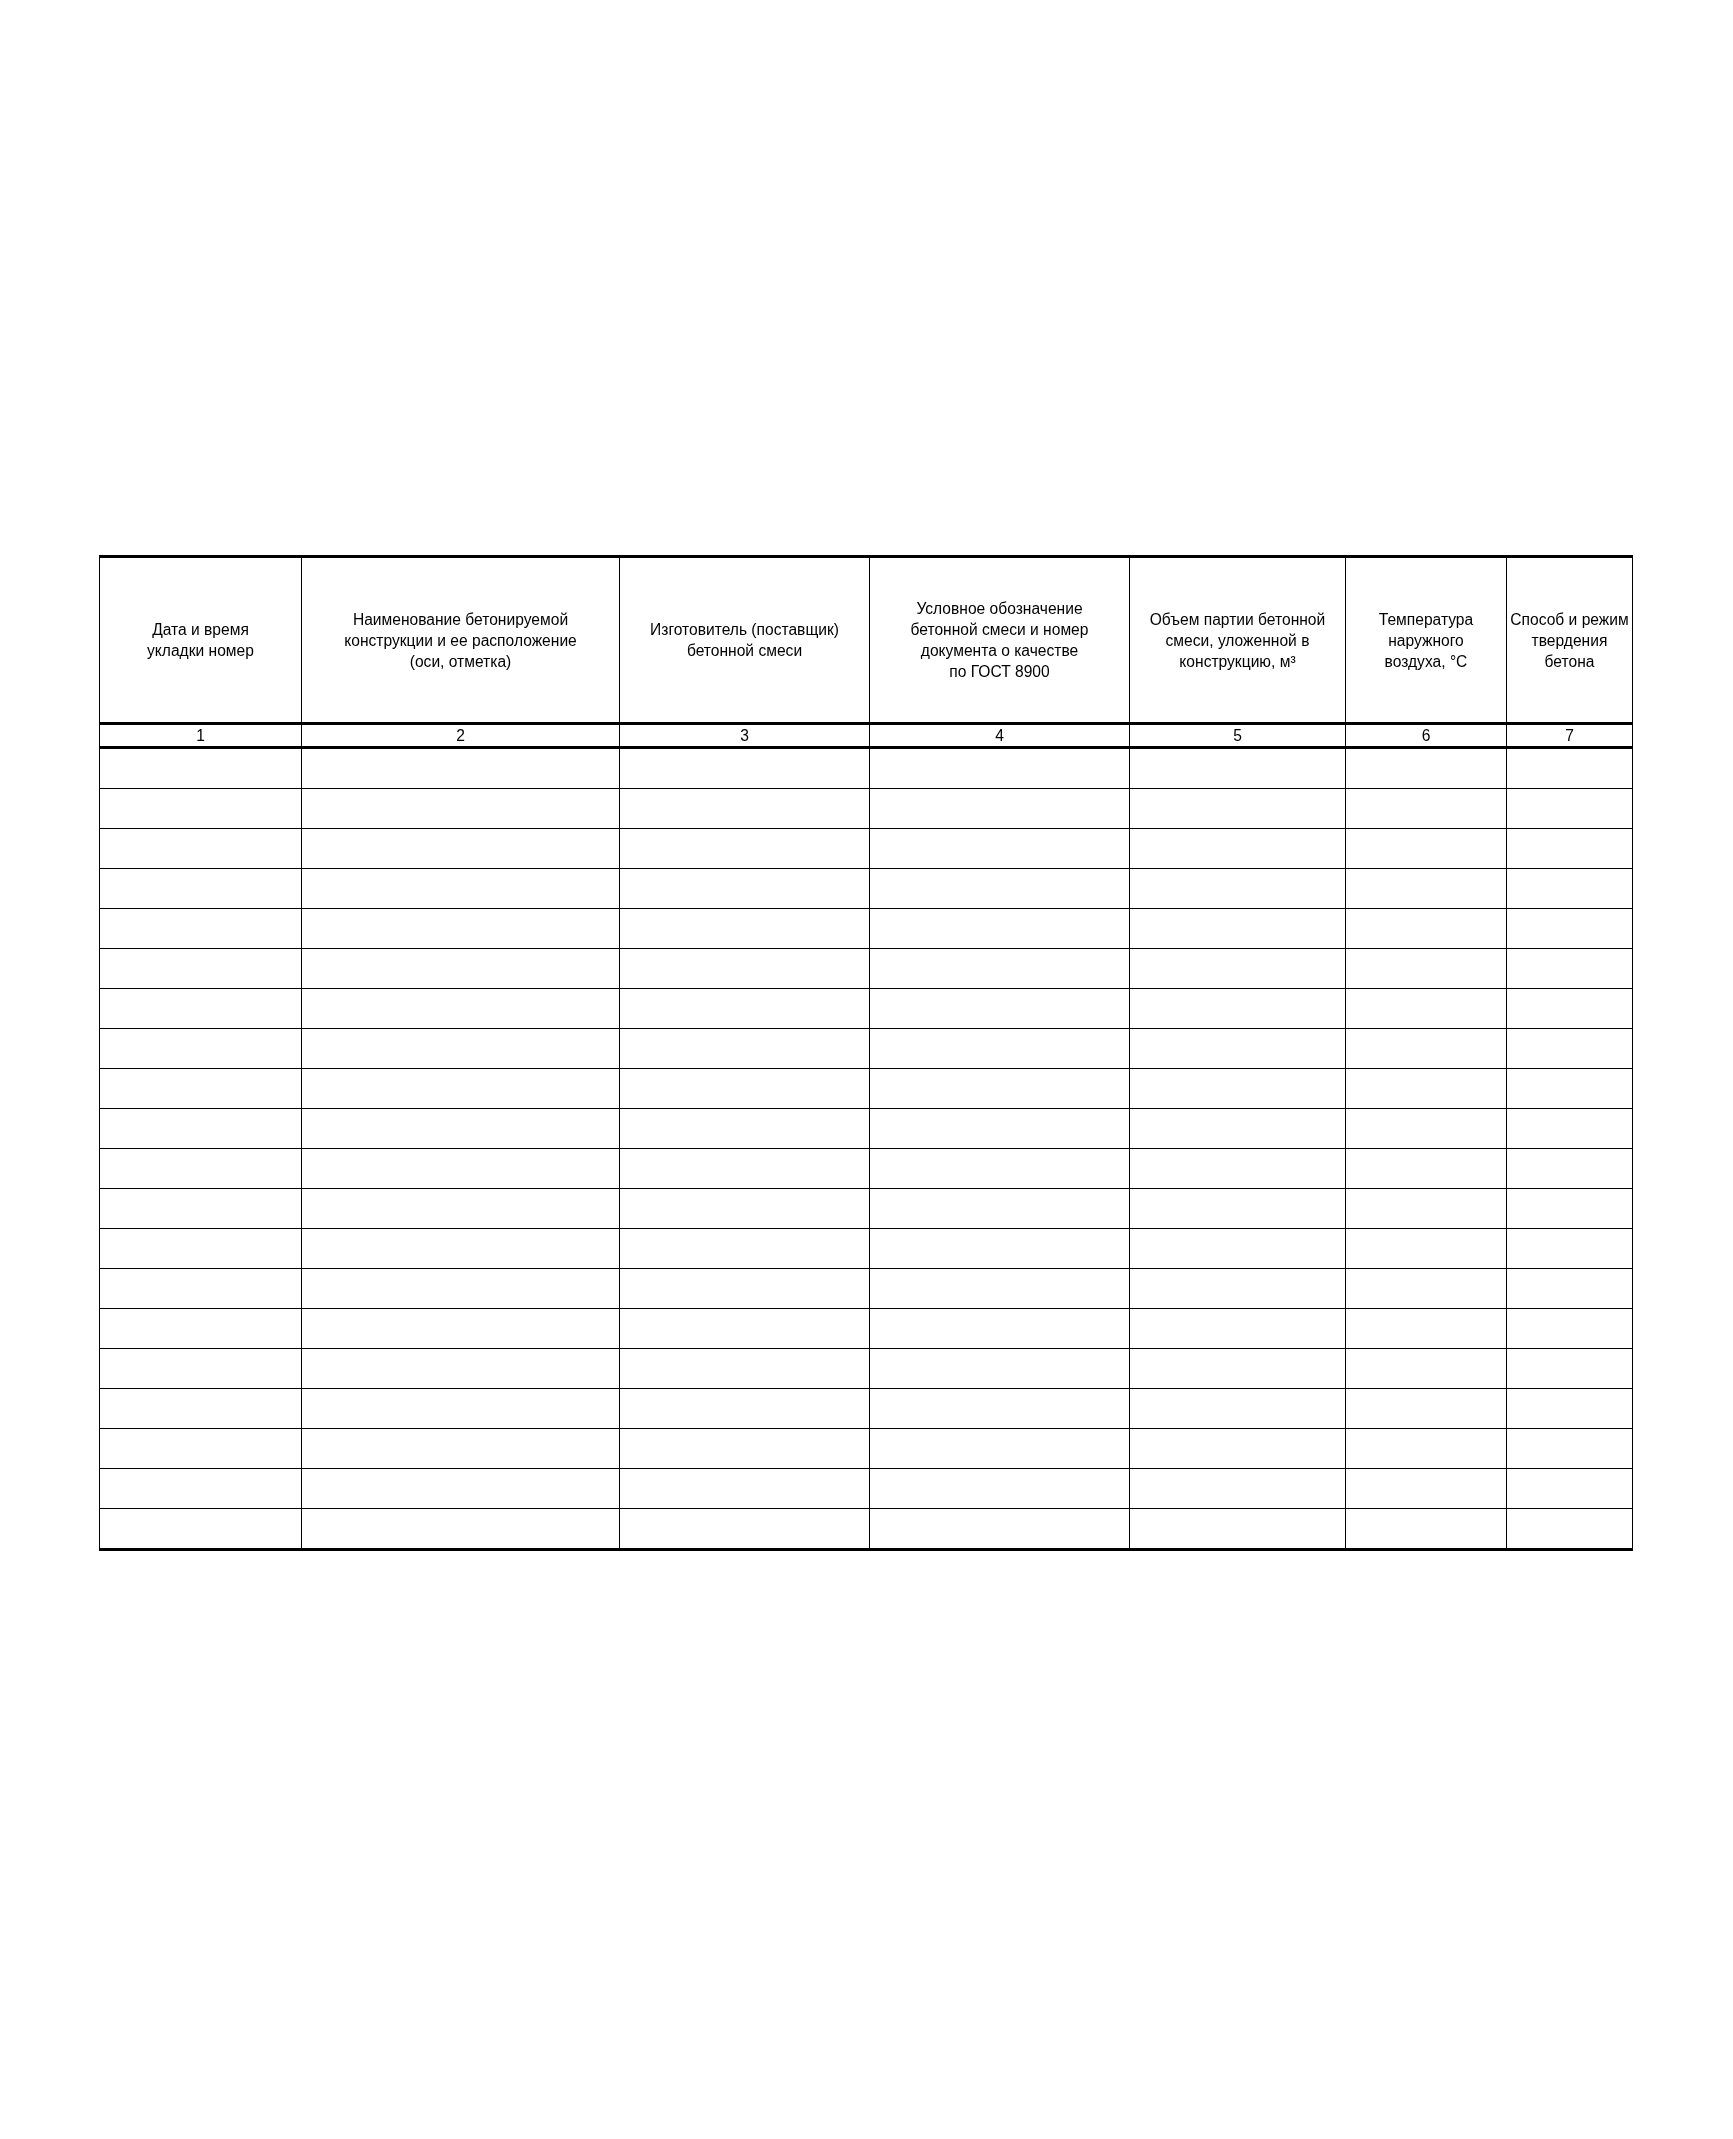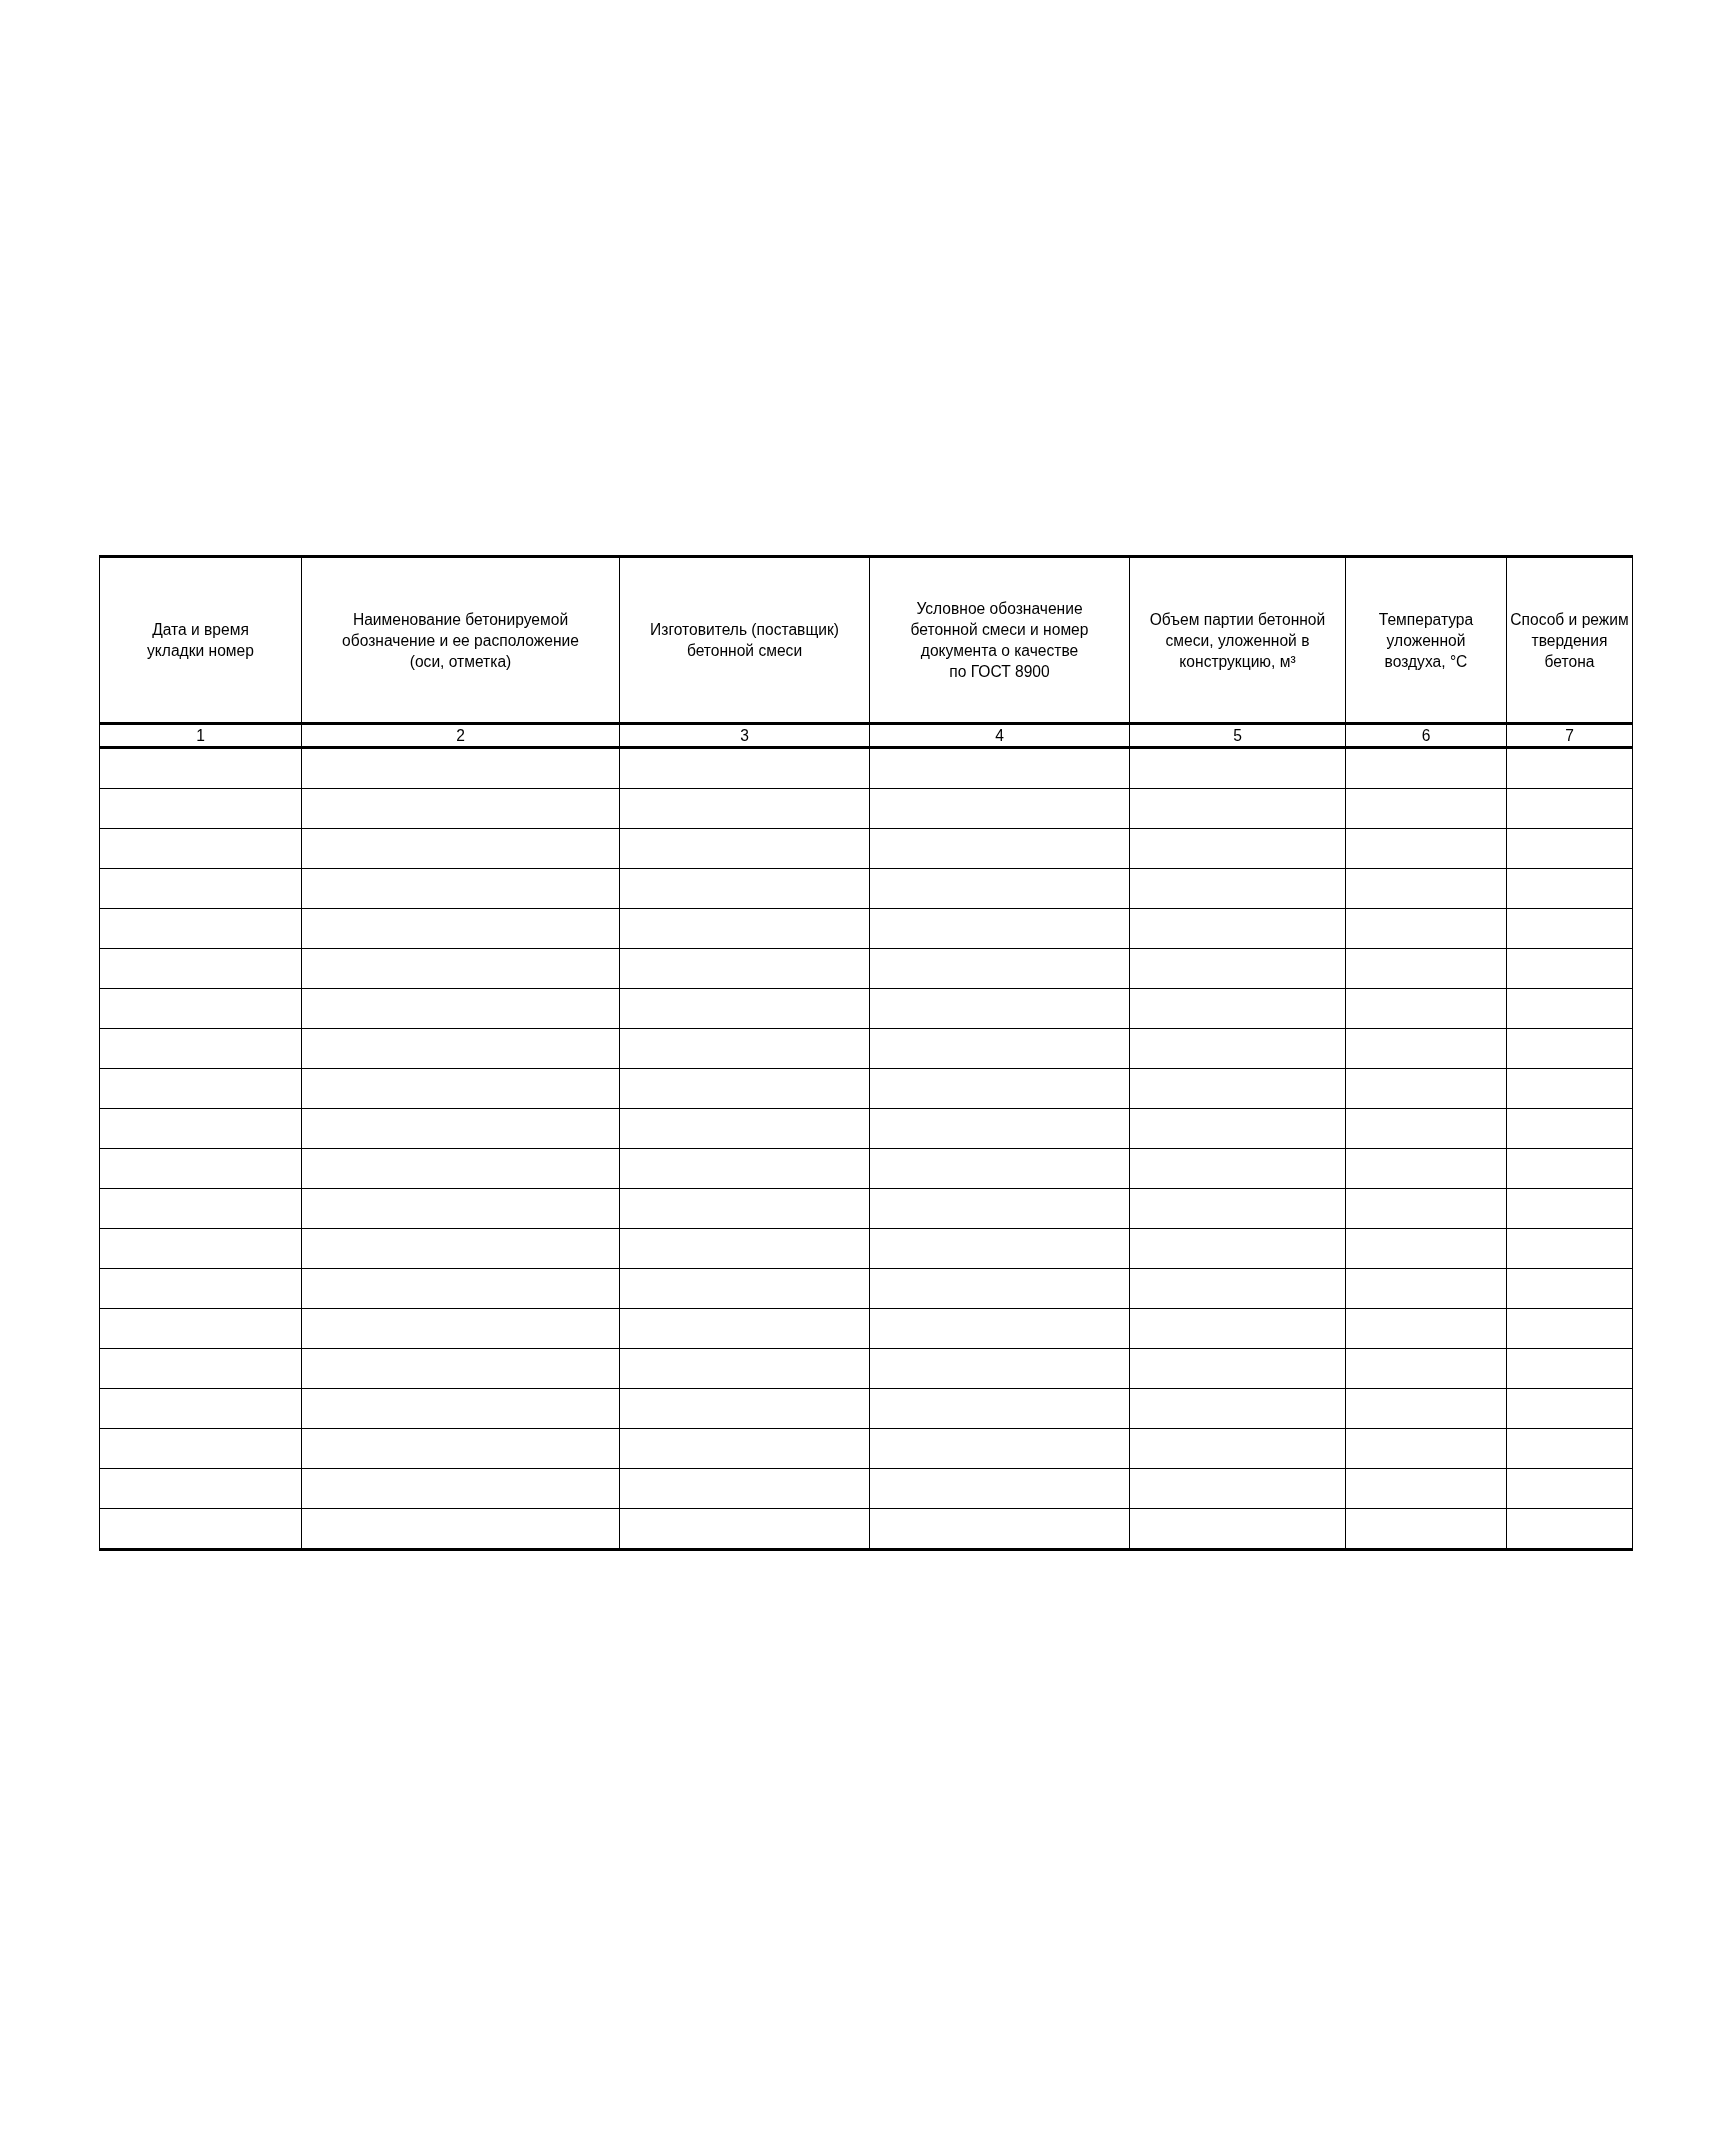--- a/index.html
+++ b/index.html
@@ -69,33 +69,33 @@
       <col style="width:260px">
         <col style="width:216px">
         <col style="width:161px">
       <col style="width:126px">
     </colgroup>
     <thead>
       <tr class="header-row">
         <th>Дата и время
 укладки номер</th>
         <th>Наименование бетонируемой
-обозначение и ее расположение
+конструкции и ее расположение
 (оси, отметка)</th>
         <th>Изготовитель (поставщик)
 бетонной смеси</th>
         <th>Условное обозначение
 бетонной смеси и номер
 документа о качестве
 по ГОСТ 8900</th>
         <th>Объем партии бетонной
 смеси, уложенной в
 конструкцию, м³</th>
         <th>Температура
-уложенной
+наружного
 воздуха, °С</th>
         <th>Способ и режим
 твердения бетона</th>
       </tr>
       <tr class="number-row">
         <td>1</td>
         <td>2</td>
         <td>3</td>
         <td>4</td>
         <td>5</td>

